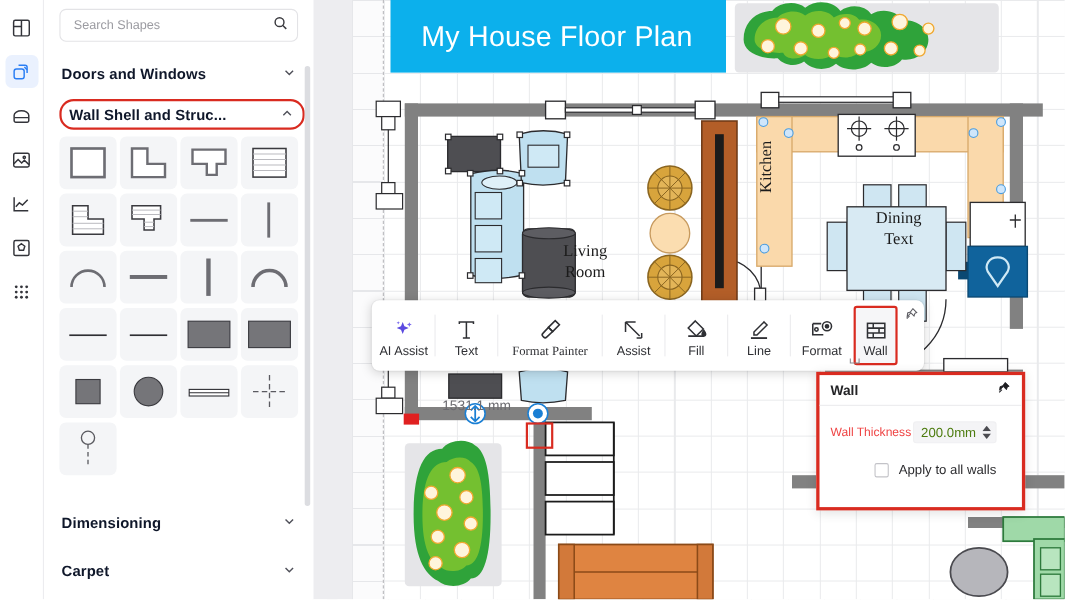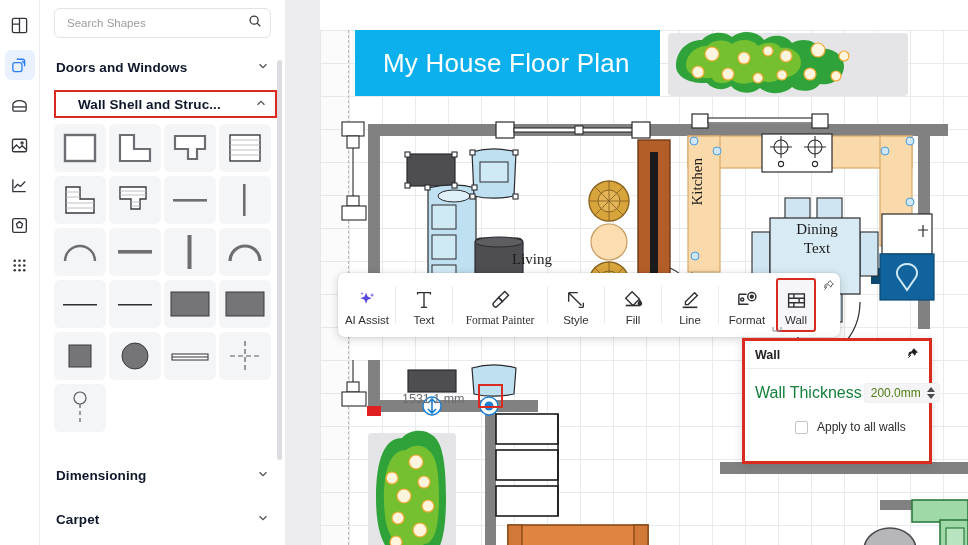--- a/index.html
+++ b/index.html
@@ -41,22 +41,22 @@
     font-family: "Liberation Sans", sans-serif; background: transparent;
   }
   .search-box input::placeholder { color: #9b9ba1; }
   .sect-head {
     display: flex; align-items: center; justify-content: space-between;
     padding: 0 16px; height: 34px; margin-top: 12px; cursor: pointer;
   }
   .sect-head .t { font-size: 13.5px; font-weight: bold; color: #0f172a; letter-spacing: .1px; }
   .sect-head .c { color: #50515a; font-size: 11px; }
   .sect-head.highlight {
-    border: 2px solid #d92b20; border-radius: 0;
-    margin: 6px 8px 0 14px; padding: 0 8px 0 17px; height: 28px;
+    border: 2px solid #d92b20; border-radius: 13px;
+    margin: 6px 8px 0 14px; padding: 0 8px 0 2px; height: 28px;
   }
   .sect-head.highlight .t { padding-left: 5px; }
 
   .grid-shapes {
     display: grid; grid-template-columns: repeat(4, 1fr);
     gap: 4px 3px; padding: 6px 14px 0 14px;
   }
   .sh {
     height: 48px; border-radius: 6px; background: #f4f5f7;
     display: flex; align-items: center; justify-content: center; cursor: pointer;
@@ -77,21 +77,20 @@
   }
 
   
   .canvas {
     position: absolute; left: 320px; top: 0; right: 0; bottom: 0;
     background:
       repeating-linear-gradient(to right, #e6e7ea 0 1px, transparent 1px 33px),
       repeating-linear-gradient(to bottom, #e6e7ea 0 1px, transparent 1px 33px),
       #fbfbfc;
     overflow: hidden;
-    margin-top: 30px;
   }
   .page-sheet {
     position: absolute; left: 28px; top: 0; width: 640px; height: 545px;
     background:
       repeating-linear-gradient(to right, #e9eaec 0 1px, transparent 1px 33px),
       repeating-linear-gradient(to bottom, #e9eaec 0 1px, transparent 1px 33px),
       #ffffff;
     border-left: 1px dashed #b9b9bd;
   }
   .title-banner {
@@ -139,21 +138,21 @@
     background: #ffffff; border: 3px solid #d92b20; z-index: 45;
     box-shadow: 0 2px 10px rgba(0,0,0,.12);
   }
   .wd-head {
     height: 28px; display: flex; align-items: center; justify-content: space-between;
     padding: 0 10px; border-bottom: 1px solid #ececee;
   }
   .wd-title { font-size: 12.5px; font-weight: bold; color: #232326; }
   .wd-body { padding: 14px 10px 0 10px; }
   .wd-row { display: flex; align-items: center; gap: 0px; }
-  .wd-label { font-size: 16px; color: #15803d; white-space: nowrap; }
+  .wd-label { font-size: 11px; color: #ef4444; white-space: nowrap; }
   .spinner {
     display: flex; align-items: center; background: #f4f4f6;
     border: 1px solid #f0f0f2; border-radius: 3px; height: 20px;
     padding: 0 4px 0 6px; margin-left: 2px;
   }
   .spinner .v { font-size: 12px; color: #4d7c0f; min-width: 56px; }
   .spinner .arrows { display: flex; flex-direction: column; gap: 2px; color:#4b4b50; }
   .wd-check { display: flex; align-items: center; gap: 9px; margin-top: 17px; padding-left: 40px; }
   .cbox { width: 13px; height: 13px; border: 1px solid #c3c3c8; background:#fff; border-radius: 2px; }
   .wd-check .lb { font-size: 12px; color: #2b2b2e; }
@@ -671,21 +670,21 @@
       <span class="lb">Format Painter</span>
     </div>
     <div class="ct-sep"></div>
 
     <div class="ct-item">
       <span class="ic">
         <svg width="22" height="22" viewBox="0 0 24 24" fill="none" stroke="#2f3034" stroke-width="1.5">
           <path d="M4 4h10M4 4v10M4 4l14 14M20 20h-5M20 20v-5"></path>
         </svg>
       </span>
-      <span class="lb">Style</span>
+      <span class="lb">Assist</span>
     </div>
     <div class="ct-sep"></div>
 
     <div class="ct-item">
       <span class="ic">
         <svg width="22" height="22" viewBox="0 0 24 24" fill="none" stroke="#2f3034" stroke-width="1.5">
           <path d="M11 3l8 8-7 7-8-8z"></path>
           <path d="M4 18h16" stroke-width="1.8"></path>
           <path d="M19.5 12.5c1.2 1.6 1.8 2.6 1.8 3.4a1.8 1.8 0 11-3.6 0c0-.8.6-1.8 1.8-3.4z" fill="#2f3034"></path>
         </svg>

